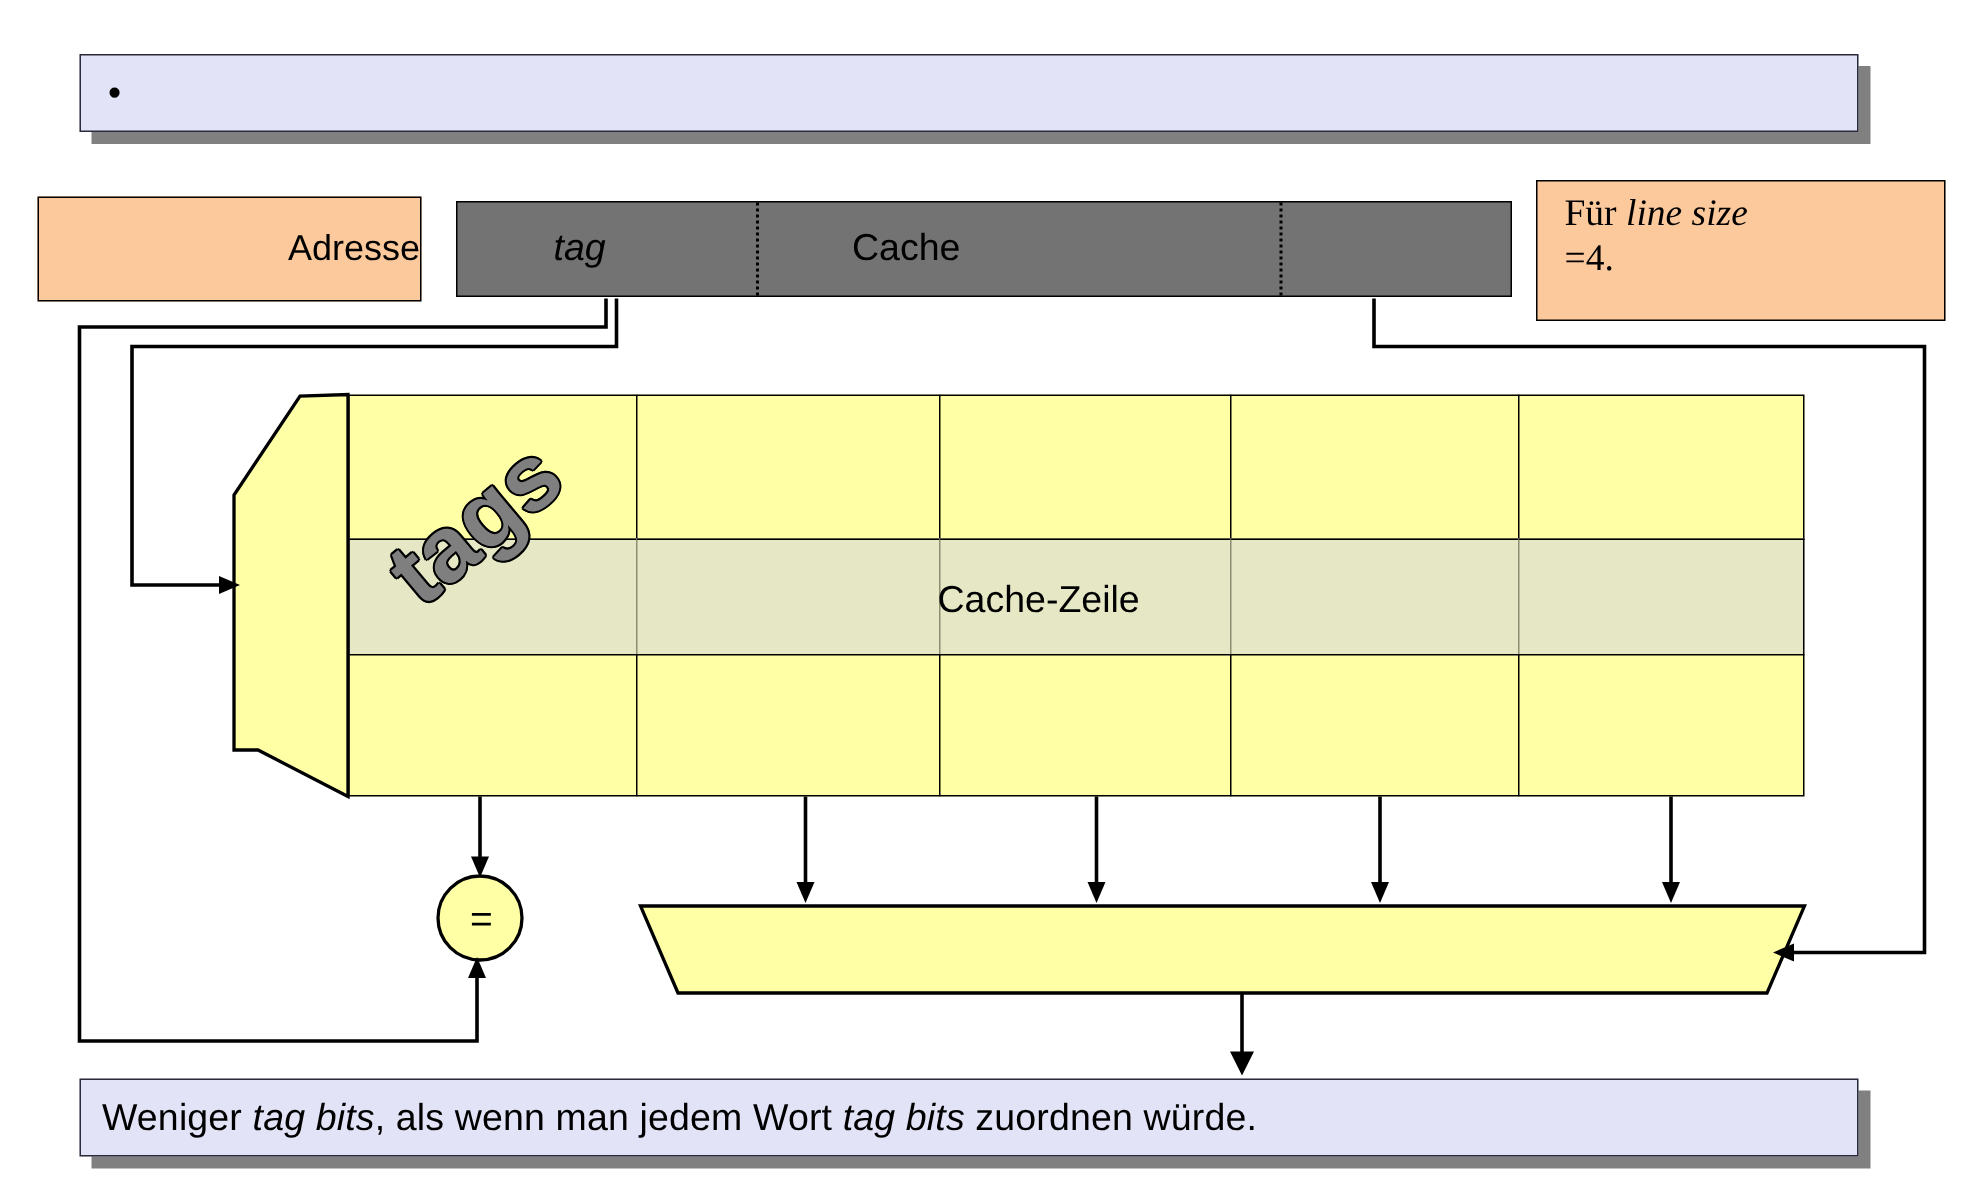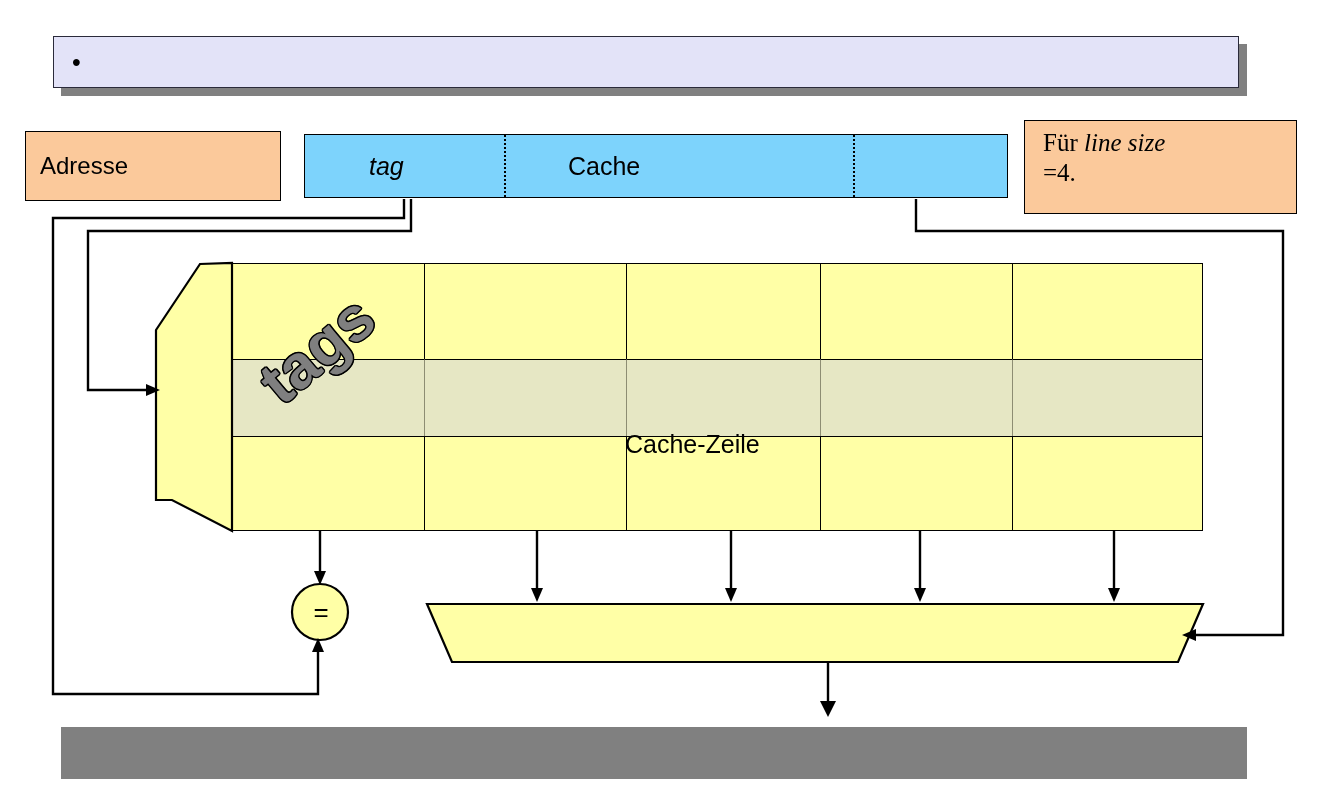--- a/index.html
+++ b/index.html
@@ -89,40 +89,41 @@
   }
   #addr-box {
     left: 25px;
     top: 131px;
     width: 256px;
     height: 70px;
     display: flex;
     align-items: center;
     padding-left: 14px;
     font-size: 24px;
+    justify-content: flex-end;
   }
   #linesize-box {
     left: 1024px;
     top: 120px;
     width: 273px;
     height: 94px;
     padding: 7px 0 0 18px;
     font-size: 25px;
     line-height: 1.18;
     font-family: Liberation Serif, serif;
   }
 
   
   #addr-bar {
     position: absolute;
     left: 304px;
     top: 134px;
     width: 704px;
     height: 64px;
-    background: #7dd3fc;
+    background: #737373;
     border: 1px solid #000000;
     box-sizing: border-box;
     padding-left: 20px;
   }
   .addr-divider {
     position: absolute;
     top: 0;
     width: 0;
     height: 100%;
     border-left: 2px dotted #000000;
@@ -160,21 +161,20 @@
   .grid-cell.hl.first { border-left: 1px solid #000000; }
   .grid-cell.hl.last  { border-right: 1px solid #000000; }
   #cacheline-label {
     position: absolute;
     left: 625px;
     top: 386px;
     font-size: 25px;
     color: #000;
     white-space: nowrap;
     z-index: 6;
-    margin-top: 44px;
   }
   #tags-label {
     position: absolute;
     left: 268px;
     top: 355px;
     font-size: 62px;
     font-weight: bold;
     color: #7f7f7f;
     transform: rotate(-40deg);
     transform-origin: 0 50%;
@@ -304,14 +304,17 @@
     <polygon class="arrowhead" points="920,602 914,588 926,588"></polygon>
 
     <path class="wire" d="M 1114,531 L 1114,592"></path>
     <polygon class="arrowhead" points="1114,602 1108,588 1120,588"></polygon>
 
     <path class="wire" d="M 828,662 L 828,705"></path>
     <polygon class="arrowhead" points="828,717 820,701 836,701"></polygon>
   </svg>
 
   <div class="banner-shadow" id="bottom-banner-shadow"></div>
+  <div class="banner" id="bottom-banner">
+    <span class="banner-text"><span>Weniger </span><span class="bi">tag bits</span><span>, als wenn man jedem Wort </span><span class="bi">tag bits</span><span> zuordnen würde.</span></span>
+  </div>
 
 </div>
 
 </body></html>

